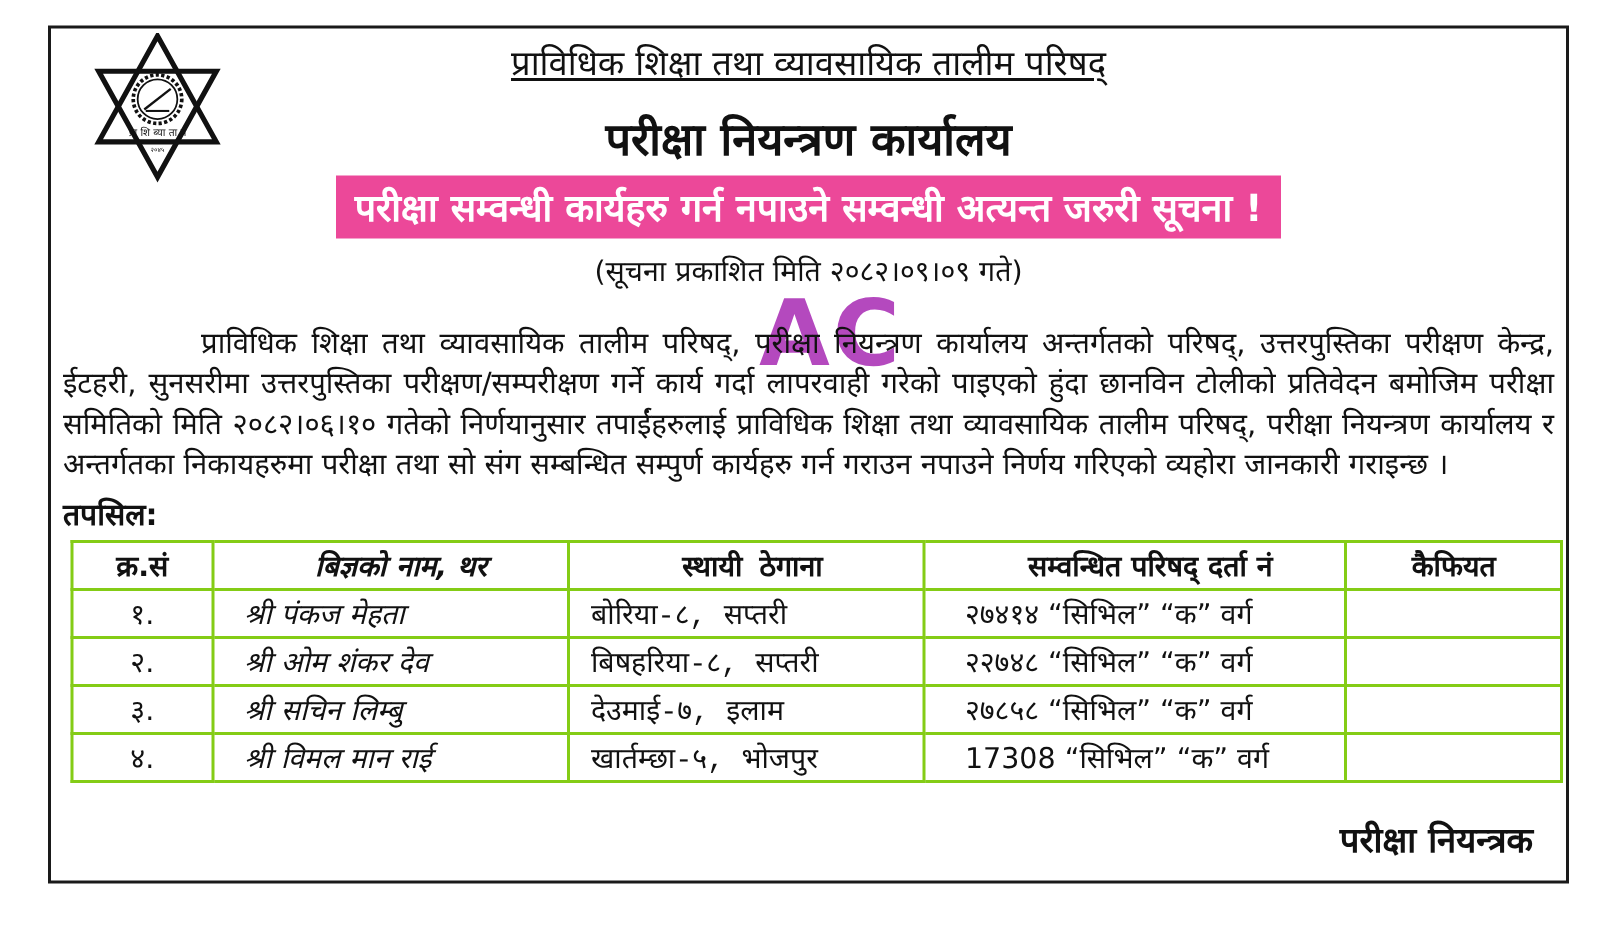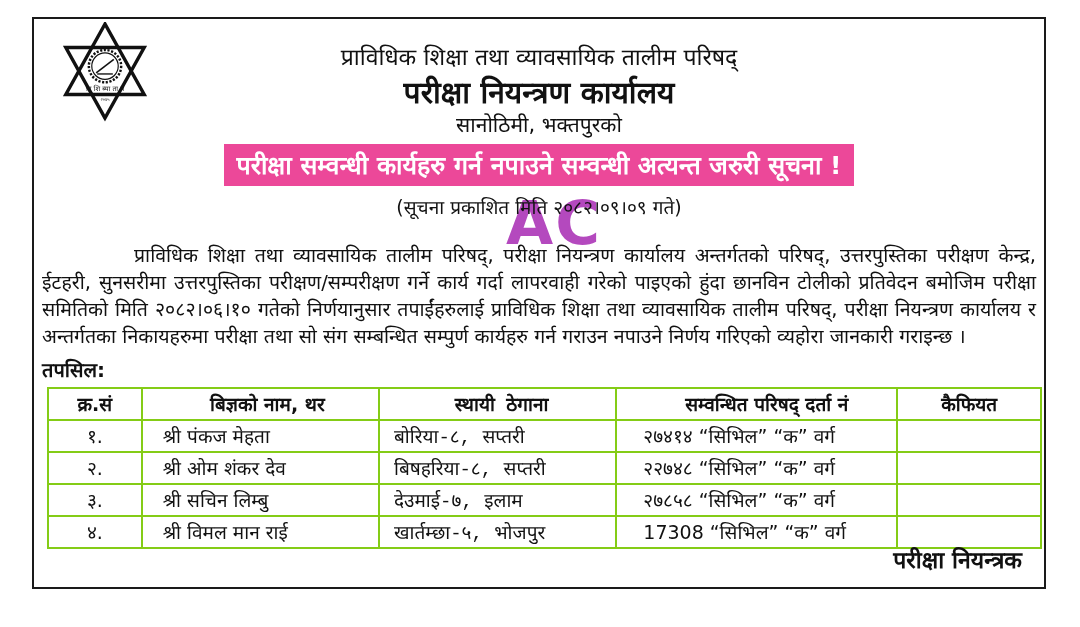--- a/index.html
+++ b/index.html
@@ -3,33 +3,33 @@
 <meta charset="utf-8">
 <style>
   html,body{margin:0;padding:0;background:#ffffff;}
   body{font-family:"DejaVu Sans","Liberation Sans",sans-serif;color:#111;}
   .page{position:relative;width:1080px;height:627px;background:#fff;overflow:hidden;}
   .doc-border{position:absolute;left:32px;top:17px;width:1014px;height:572px;border:2px solid #1a1a1a;background:#fff;box-sizing:border-box;}
   .watermark{position:absolute;left:472px;top:168px;font-size:61px;font-weight:bold;color:#a21caf;letter-spacing:2px;z-index:0;opacity:.8;}
   .content{position:relative;z-index:1;width:100%;height:100%;box-sizing:border-box;padding:8px 8px 0 8px;}
   .logo{position:absolute;left:22px;top:3px;width:98px;height:100px;}
   .hdr{text-align:center;line-height:1.25;}
-  .hdr .org{font-size:23px;margin-top:16px;}
-  .hdr .office{font-size:30px;font-weight:bold;margin-top:2px;}
+  .hdr .org{font-size:23px;margin-top:2px;text-decoration:underline;}
+  .hdr .office{font-size:30px;font-weight:bold;margin-top:17px;}
   .hdr .addr{font-size:21px;margin-top:1px;}
   .bar-wrap{text-align:center;margin-top:5px;}
   .notice-bar{display:inline-block;background:#ec4899;color:#fff;font-size:25px;font-weight:bold;padding:3px 12px 5px 12px;}
   .pubdate{text-align:center;font-size:19px;margin-top:8px;}
   .para{font-size:19.5px;line-height:27px;text-align:justify;margin:22px 0 0 0;text-indent:92px;}
   .tapasil{font-size:20px;font-weight:bold;margin-top:6px;}
   table.roster{border-collapse:collapse;margin-top:4px;width:995px;margin-left:5px;}
   table.roster th,table.roster td{border:2px solid #84cc16;font-size:19px;padding:2px 6px;height:24px;box-sizing:border-box;}
   table.roster th{font-weight:bold;text-align:center;}
   .col-sn{width:90px;text-align:center;}
-  .col-name{width:228px;text-align:left;padding-left:20px !important;}
+  .col-name{width:228px;text-align:left;padding-left:20px !important;font-style:italic;}
   .col-addr{width:228px;text-align:left;padding-left:14px !important;font-family:Liberation Mono, monospace;}
   .col-reg{width:270px;text-align:left;padding-left:26px !important;}
   .col-rem{width:138px;}
   .sign{position:absolute;right:22px;bottom:12px;font-size:23px;font-weight:bold;}
 </style>
 </head>
 <body>
 
 <div class="page">
   <div class="doc-border">
@@ -45,21 +45,20 @@
           <line x1="41" y1="51" x2="59" y2="37" stroke="#111" stroke-width="1.6"></line>
           <line x1="42" y1="52" x2="58" y2="52" stroke="#111" stroke-width="1.4"></line>
           <text x="50" y="69" font-size="7" text-anchor="middle" fill="#111">प्रा शि ब्या ता प</text>
           <text x="50" y="80" font-size="4.5" text-anchor="middle" fill="#111">२०४५</text>
         </svg>
       </span>
 
       <div class="hdr">
         <div class="org">प्राविधिक शिक्षा तथा व्यावसायिक तालीम परिषद्</div>
         <div class="office">परीक्षा नियन्त्रण कार्यालय</div>
-        <div class="addr">सानोठिमी, भक्तपुरको</div>
       </div>
 
       <div class="bar-wrap">
         <span class="notice-bar">परीक्षा सम्वन्धी कार्यहरु गर्न नपाउने सम्वन्धी अत्यन्त जरुरी सूचना !</span>
       </div>
 
       <div class="pubdate">(सूचना प्रकाशित मिति २०८२।०९।०९ गते)</div>
 
       <div class="para">प्राविधिक शिक्षा तथा व्यावसायिक तालीम परिषद्, परीक्षा नियन्त्रण कार्यालय अन्तर्गतको परिषद्, उत्तरपुस्तिका परीक्षण केन्द्र, ईटहरी, सुनसरीमा उत्तरपुस्तिका परीक्षण/सम्परीक्षण गर्ने कार्य गर्दा लापरवाही गरेको पाइएको हुंदा छानविन टोलीको प्रतिवेदन बमोजिम परीक्षा समितिको मिति २०८२।०६।१० गतेको निर्णयानुसार तपाईंहरुलाई प्राविधिक शिक्षा तथा व्यावसायिक तालीम परिषद्, परीक्षा नियन्त्रण कार्यालय र अन्तर्गतका निकायहरुमा परीक्षा तथा सो संग सम्बन्धित सम्पुर्ण कार्यहरु गर्न गराउन नपाउने निर्णय गरिएको व्यहोरा जानकारी गराइन्छ ।</div>
 

